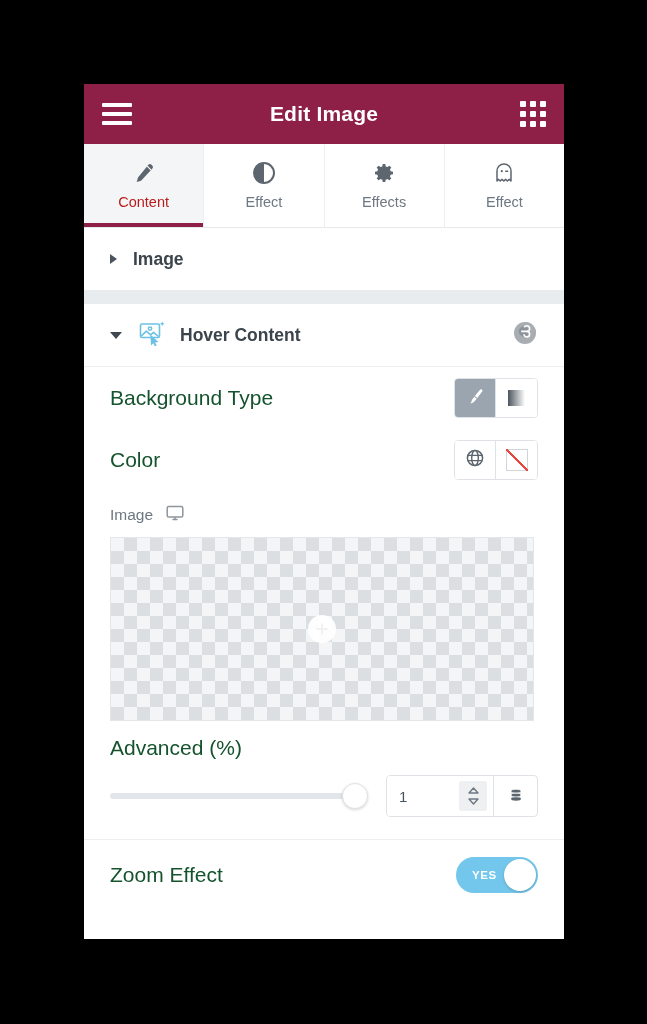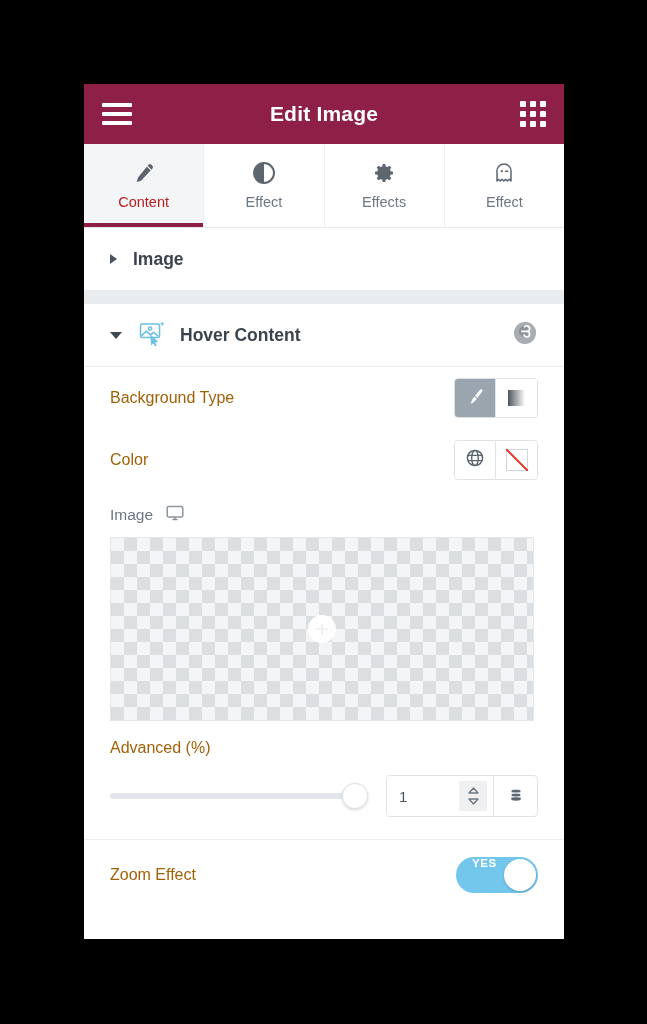--- a/index.html
+++ b/index.html
@@ -89,21 +89,21 @@
   }
   .section-title { font-size: 17.5px; font-weight: 700; color: #3b444c; }
   .elementor-badge { margin-left: auto; }
 
   
   .panel-body { flex: 1 1 auto; background: #fff; overflow: hidden; border-top: 1px solid #eceef0; }
   .ctrl-row {
     display: flex; align-items: center;
     padding: 0 26px; min-height: 62px;
   }
-  .ctrl-label { font-size: 16px; color: #a16207; }
+  .ctrl-label { font-size: 21px; color: #14532d; }
   .ctrl-right { margin-left: auto; display: flex; align-items: center; }
 
   
   .seg {
     display: flex; border: 1px solid #dfe3e7; border-radius: 4px; overflow: hidden;
     background: #fff;
   }
   .seg .seg-btn {
     width: 41px; height: 38px; display: flex; align-items: center; justify-content: center;
     cursor: pointer; background: #fff; border-right: 1px solid #dfe3e7;
@@ -169,21 +169,21 @@
     width: 44px; border-left: 1px solid #dfe3e7;
     display: flex; align-items: center; justify-content: center; cursor: pointer;
   }
 
   .divider { height: 1px; background: #eceef0; margin: 16px 0 0; }
 
   
   .switch {
     width: 82px; height: 36px; border-radius: 18px;
     background: #74c7ec; position: relative; cursor: pointer;
-    display: flex; align-items: flex-start;
+    display: flex; align-items: center;
   }
   .switch .on-text {
     color: #fff; font-size: 11.5px; font-weight: 700; letter-spacing: .6px;
     margin-left: 16px;
   }
   .switch .knob {
     position: absolute; right: 2px; top: 2px;
     width: 32px; height: 32px; border-radius: 50%; background: #fff;
     box-shadow: 0 1px 3px rgba(0,0,0,.2);
   }

